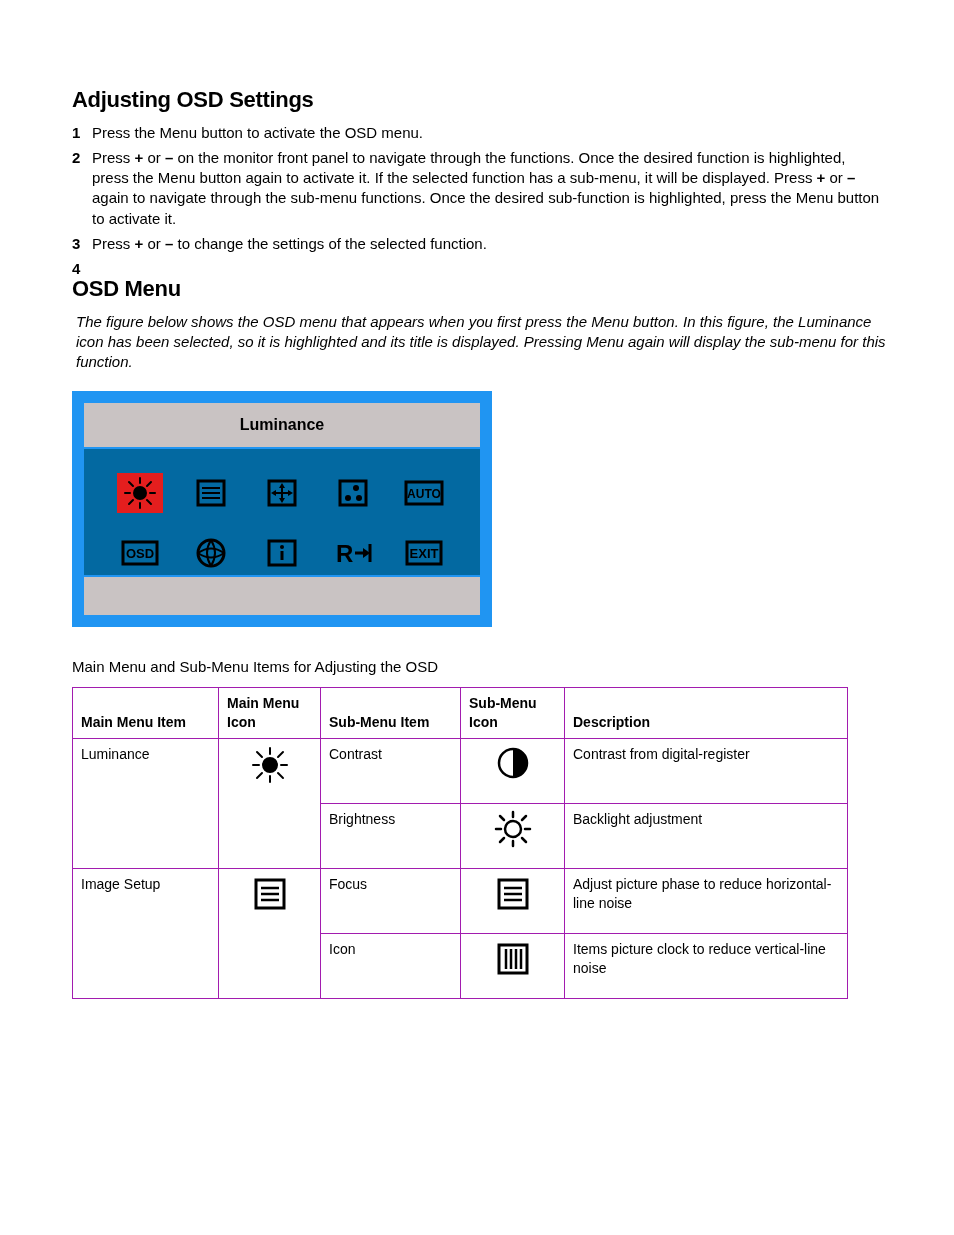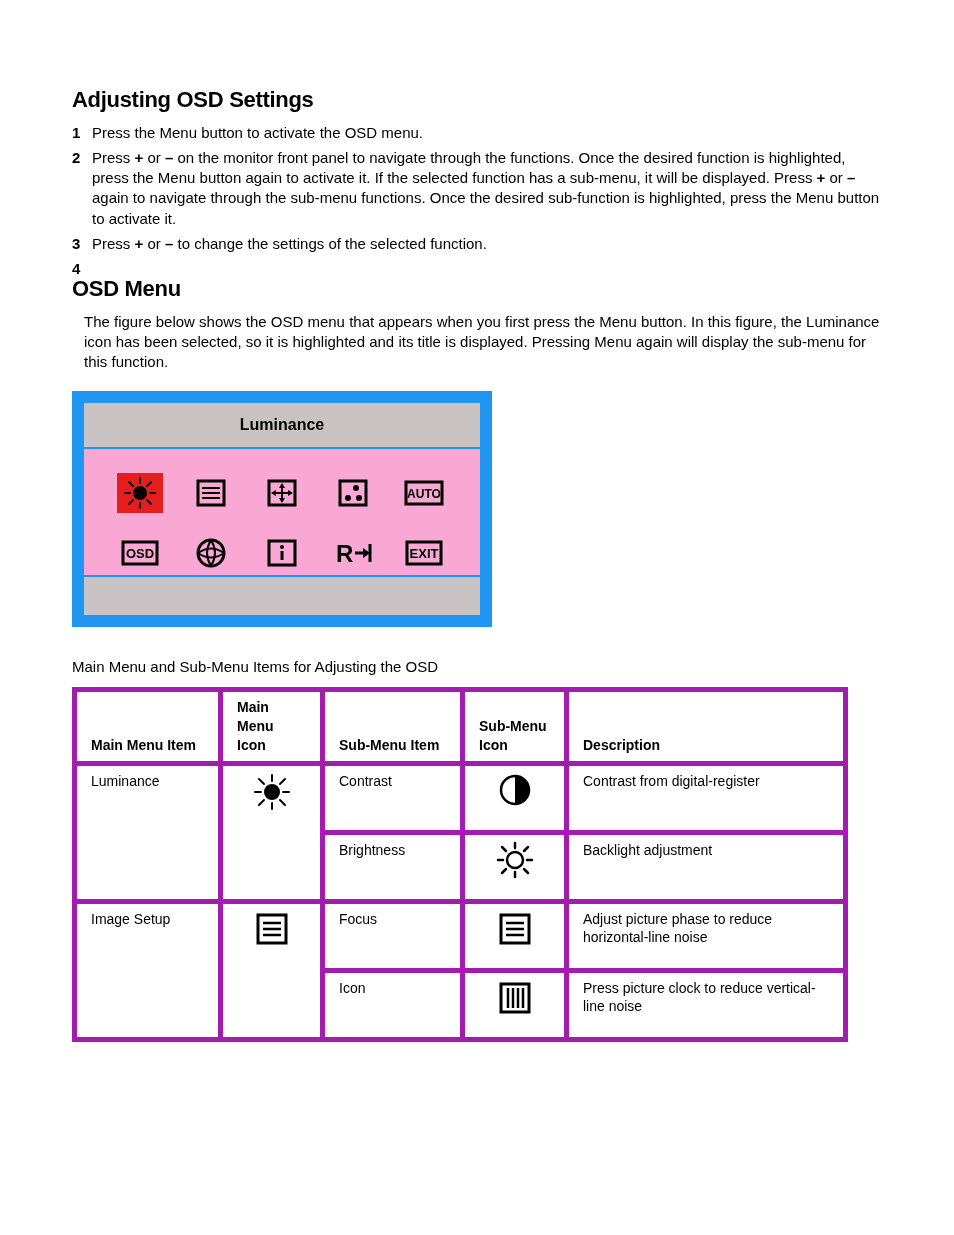--- a/index.html
+++ b/index.html
@@ -28,40 +28,41 @@
     padding-left: 20px;
     margin-bottom: 5px;
   }
   ol.steps li .num {
     position: absolute;
     left: 0;
     font-weight: bold;
   }
   .bold { font-weight: bold; }
   p.intro {
-    margin: 6px 0 18px 12px;
+    margin: 6px 0 18px 4px;
+    font-style: italic;
   }
   .osd-window {
     width: 420px;
     background: #2095f2;
     padding: 12px;
     box-sizing: border-box;
     margin-bottom: 30px;
   }
   .osd-header {
     background: #c9c3c3;
     height: 44px;
     display: flex;
     align-items: center;
     justify-content: center;
     font-weight: bold;
     font-size: 16px;
   }
   .osd-body {
-    background: #f9a8d4;
+    background: #0369a1;
     padding: 24px 20px 2px 20px;
     margin-top: 2px;
     display: grid;
     grid-template-columns: repeat(5, 1fr);
     row-gap: 20px;
     justify-items: center;
   }
   .osd-cell {
     width: 46px;
     height: 40px;
@@ -84,22 +85,22 @@
   }
   .table-title {
     font-weight: normal;
     margin: 0 0 10px 0;
   }
   table.osd-table {
     border-collapse: collapse;
     width: 776px;
   }
   table.osd-table th, table.osd-table td {
-    border: 5px solid #a21caf;
-    padding: 6px 14px;
+    border: 1px solid #a21caf;
+    padding: 6px 8px;
     text-align: left;
     vertical-align: top;
     font-size: 14px;
   }
   table.osd-table th {
     font-weight: bold;
     vertical-align: bottom;
   }
   table.osd-table col.c1 { width: 146px; }
   table.osd-table col.c2 { width: 102px; }
@@ -342,16 +343,16 @@
       <td>Icon</td>
       <td class="iconcell">
         <svg width="40" height="38" viewBox="0 0 40 38" style="margin:auto">
           <rect x="6" y="5" width="28" height="28" fill="none" stroke="#000" stroke-width="3"></rect>
           <line x1="13" y1="9" x2="13" y2="29" stroke="#000" stroke-width="2.5"></line>
           <line x1="18" y1="9" x2="18" y2="29" stroke="#000" stroke-width="2.5"></line>
           <line x1="23" y1="9" x2="23" y2="29" stroke="#000" stroke-width="2.5"></line>
           <line x1="28" y1="9" x2="28" y2="29" stroke="#000" stroke-width="2.5"></line>
         </svg>
       </td>
-      <td>Press picture clock to reduce vertical-line noise</td>
+      <td>Items picture clock to reduce vertical-line noise</td>
     </tr>
   </tbody>
 </table>
 
 </body></html>

